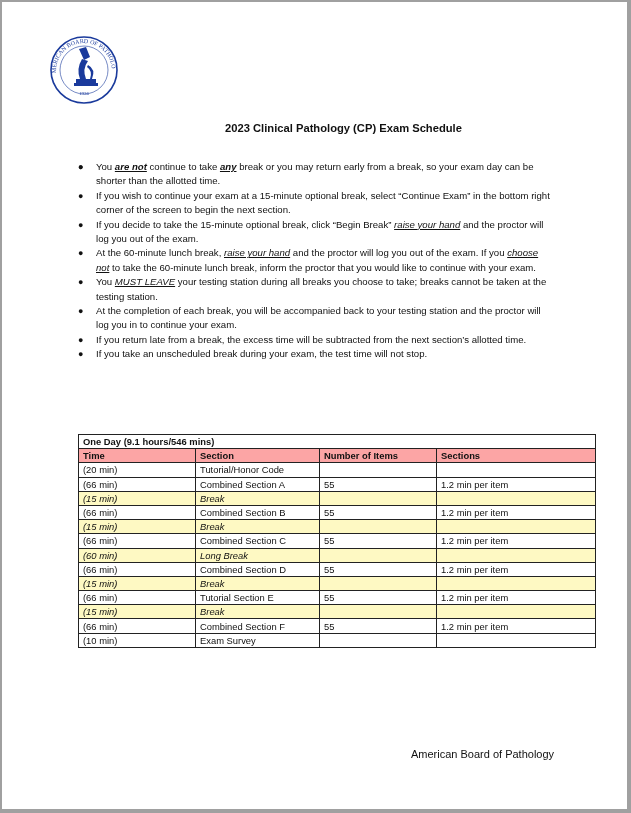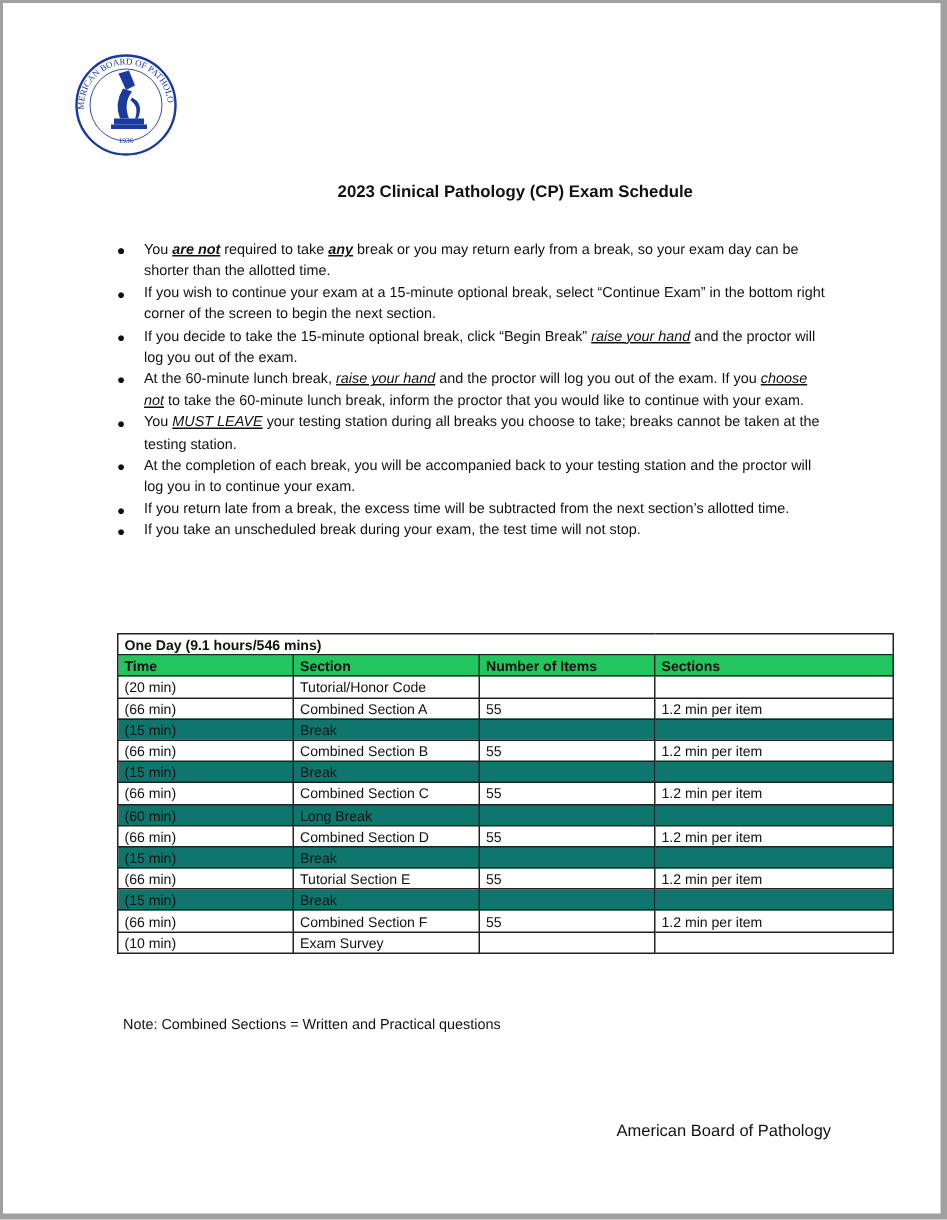--- a/index.html
+++ b/index.html
@@ -24,30 +24,30 @@
     margin: 0; padding: 0; list-style: none;
     font-size: 9.6px; line-height: 14.4px;
   }
   ul.bullets li { position: relative; padding-left: 20px; }
   ul.bullets li .dot {
     position: absolute; left: 2px; top: 0; font-size: 9px;
   }
   .ui { text-decoration: underline; font-style: italic; }
   .uib { text-decoration: underline; font-style: italic; font-weight: bold; }
   table.sched {
-    position: absolute; left: 76px; top: 420px;
+    position: absolute; left: 76px; top: 432px;
     width: 518px; border-collapse: collapse;
     font-size: 9.4px;
   }
   table.sched td {
     border: 1px solid #222; padding: 0 4px; height: 13.2px; line-height: 13px;
   }
   .caption-row td { font-weight: bold; height: 17px; }
-  .head-row td { background: #22c55e; font-weight: bold; height: 18px; }
-  .brk td { background: #0f766e; }
+  .head-row td { background: #fca5a5; font-weight: bold; height: 18px; }
+  .brk td { background: #fef9c3; font-style: italic; }
   .note { position: absolute; left: 80px; top: 676px; font-size: 9.6px; }
   .footer { position: absolute; left: 409px; top: 746px; font-size: 11px; }
 </style>
 </head>
 <body>
 
 <div class="page">
 
   <svg class="logo" viewBox="0 0 76 70">
     <defs>
@@ -65,21 +65,21 @@
       <path d="M42 30 Q50 34 46 44 L44 44 Q47 36 41 32 Z"></path>
       <rect x="28" y="48" width="24" height="3"></rect>
     </g>
     <text x="38" y="60" font-size="5" text-anchor="middle" fill="#1a3a9c" font-family="Liberation Serif, serif">1936</text>
   </svg>
 
   <div class="title">2023 Clinical Pathology (CP) Exam Schedule</div>
 
   <ul class="bullets" id="bullets">
       <li><span class="dot">●</span></li>
-      <li><span class="dot">●</span><span>You </span><span class="uib">are not</span><span> required to take </span><span class="uib">any</span><span> break or you may return early from a break, so your exam day can be shorter than the allotted time.</span></li>
+      <li><span class="dot">●</span><span>You </span><span class="uib">are not</span><span> continue to take </span><span class="uib">any</span><span> break or you may return early from a break, so your exam day can be shorter than the allotted time.</span></li>
       <li><span class="dot">●</span><span>If you wish to continue your exam at a 15-minute optional break, select “Continue Exam” in the bottom right corner of the screen to begin the next section.</span></li>
       <li><span class="dot">●</span><span>If you decide to take the 15-minute optional break, click “Begin Break” </span><span class="ui">raise your hand</span><span> and the proctor will log you out of the exam.</span></li>
       <li><span class="dot">●</span><span>At the 60-minute lunch break, </span><span class="ui">raise your hand</span><span> and the proctor will log you out of the exam.  If you </span><span class="ui">choose not</span><span> to take the 60-minute lunch break, inform the proctor that you would like to continue with your exam.</span></li>
       <li><span class="dot">●</span><span>You </span><span class="ui">MUST LEAVE</span><span> your testing station during all breaks you choose to take; breaks cannot be taken at the testing station.</span></li>
       <li><span class="dot">●</span><span>At the completion of each break, you will be accompanied back to your testing station and the proctor will log you in to continue your exam.</span></li>
       <li><span class="dot">●</span><span>If you return late from a break, the excess time will be subtracted from the next section’s allotted time.</span></li>
       <li><span class="dot">●</span><span>If you take an unscheduled break during your exam, the test time will not stop.</span></li>
     </ul>
 
   <table class="sched">
@@ -167,15 +167,14 @@
         </tr>
         <tr>
           <td>(10 min)</td>
           <td>Exam Survey</td>
           <td></td>
           <td></td>
         </tr>
       </tbody>
   </table>
 
-  <div class="note">Note: Combined Sections = Written and Practical questions</div>
   <div class="footer">American Board of Pathology</div>
 </div>
 
 </body></html>

